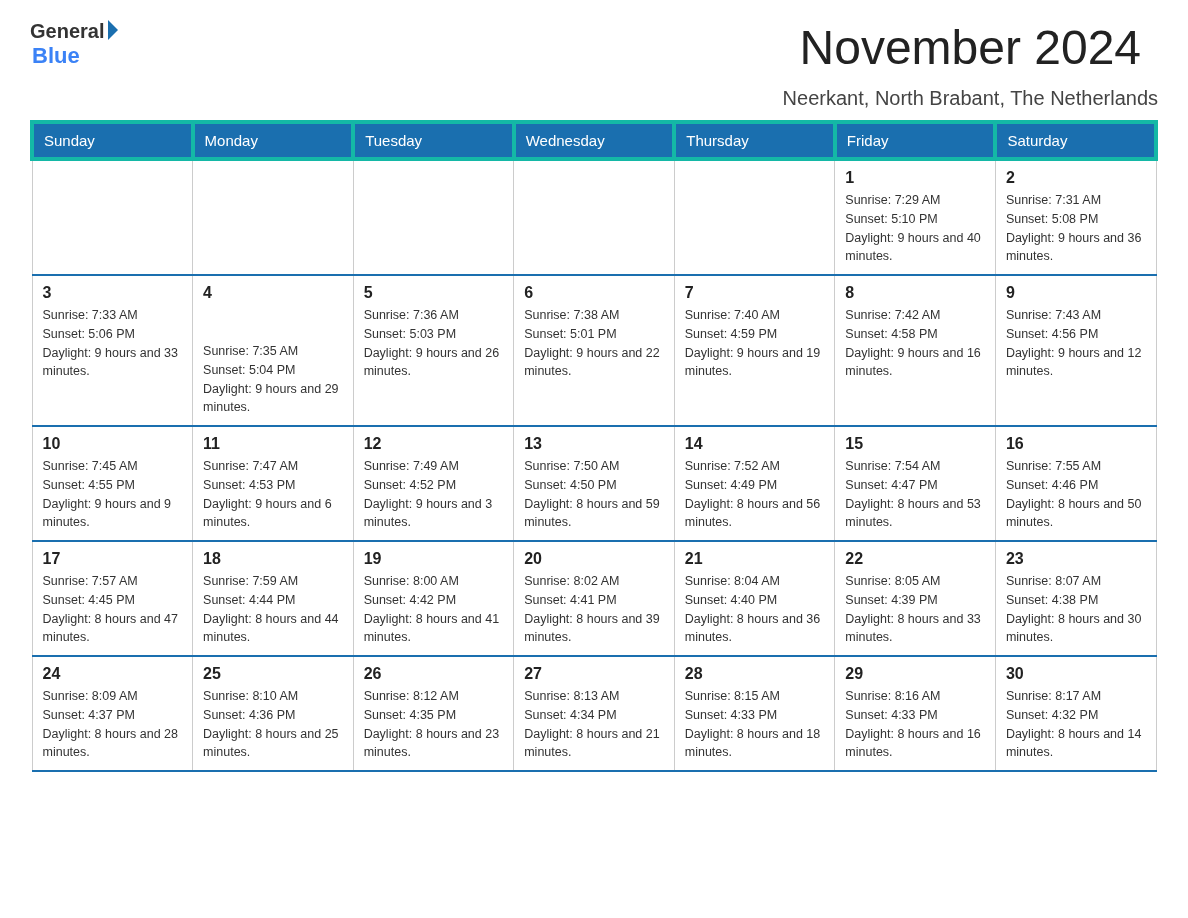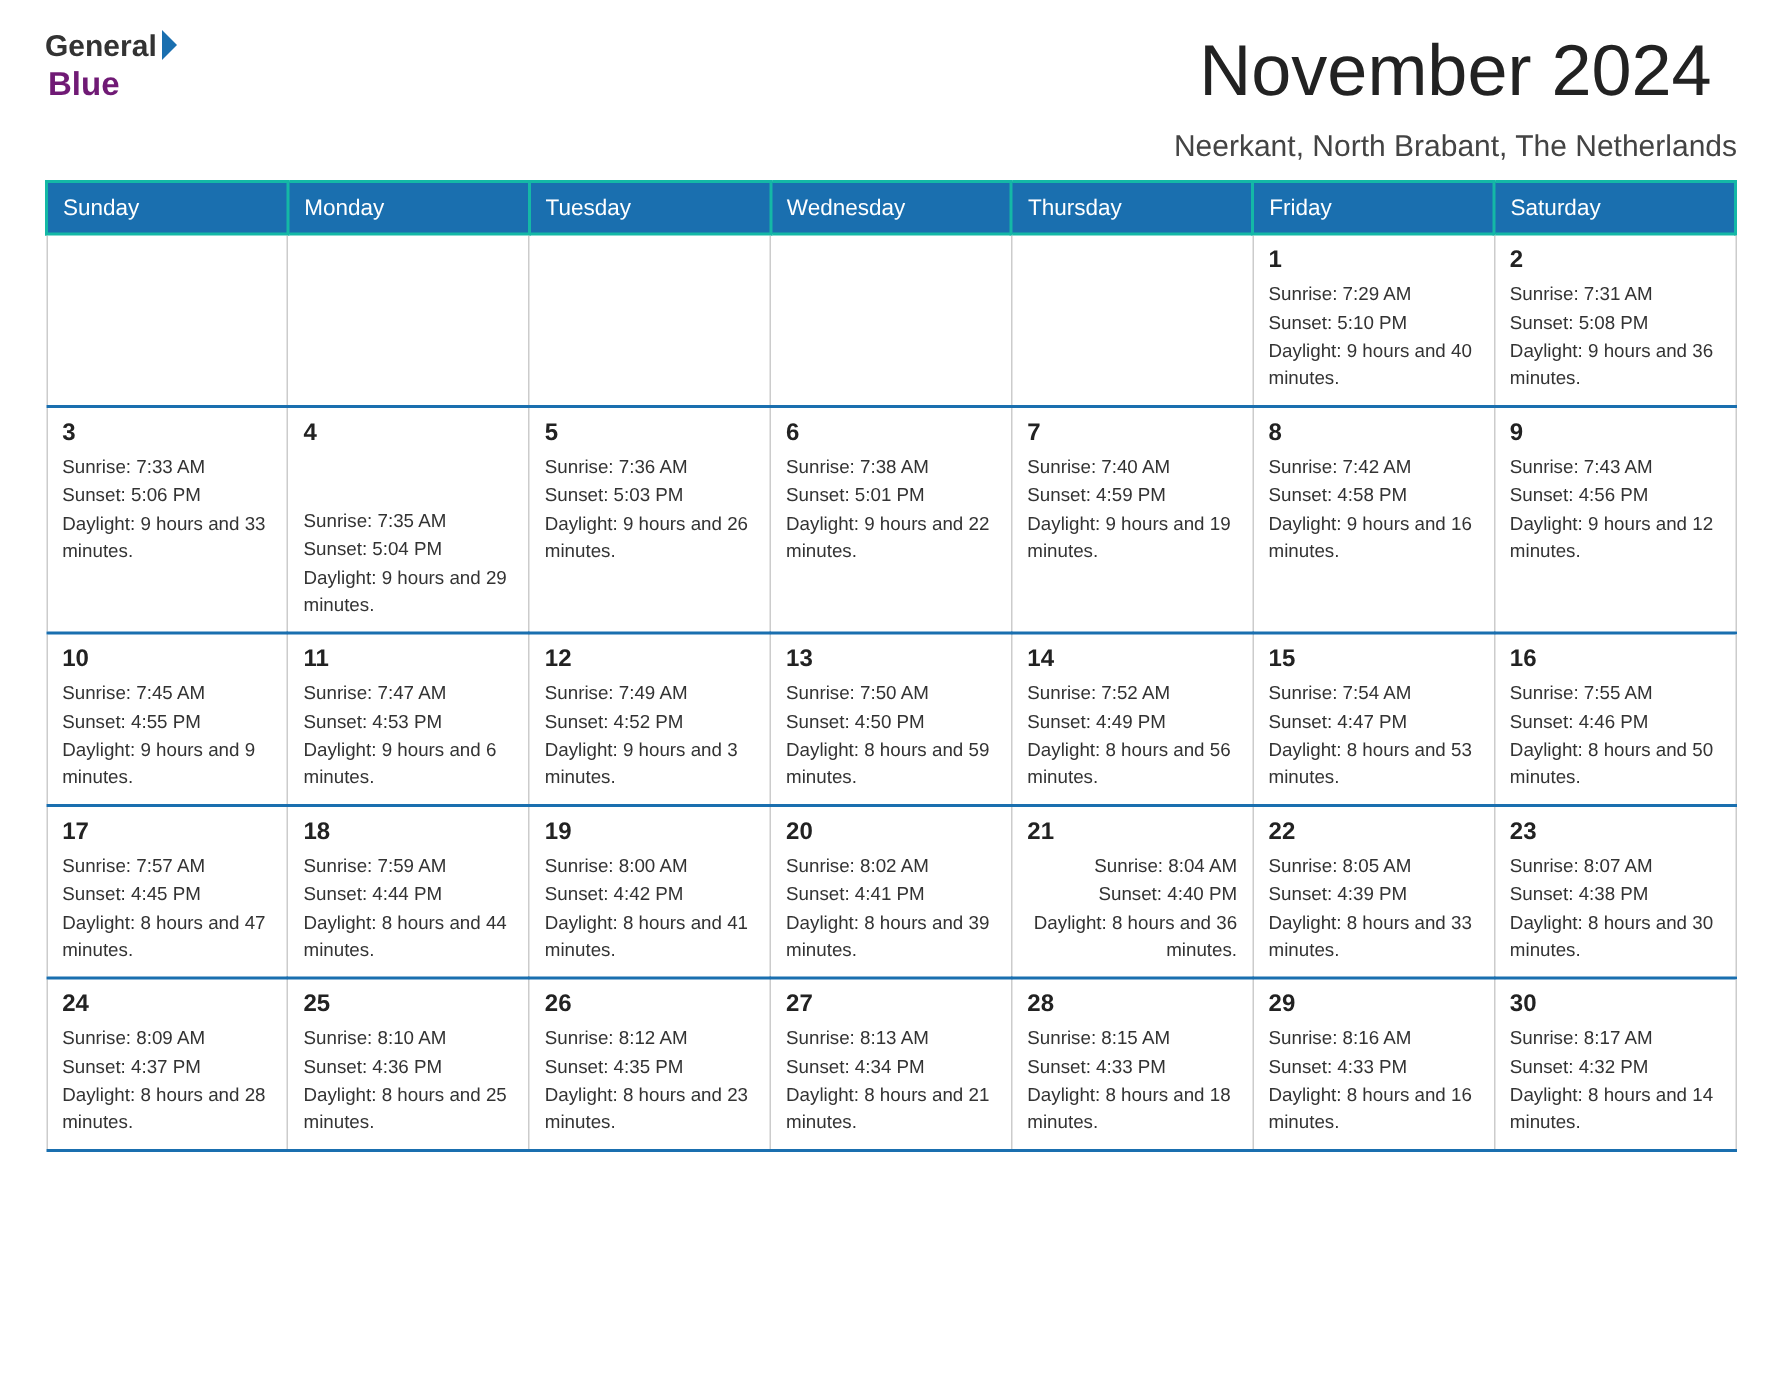--- a/index.html
+++ b/index.html
@@ -34,21 +34,21 @@
       border-left: 10px solid #1a6faf;
       border-top: 10px solid transparent;
       border-bottom: 10px solid transparent;
       display: inline-block;
       margin-left: 2px;
       margin-top: -4px;
     }
     .logo-line2 {
       font-size: 22px;
       font-weight: bold;
-      color: #701a75;
+      color: #3b82f6;
       margin-left: 2px;
     }
     .title-area {
       text-align: right;
     }
     .month-title {
       font-size: 48px;
       font-weight: normal;
       color: #222;
       text-align: center;
@@ -63,21 +63,21 @@
       border-collapse: collapse;
       margin-top: 10px;
     }
     .calendar thead th {
       background: #1a6faf;
       color: #fff;
       padding: 8px 10px;
       text-align: left;
       font-size: 15px;
       font-weight: normal;
-      border: 2px solid #14b8a6;
+      border: 4px solid #14b8a6;
     }
     .calendar tbody td {
       vertical-align: top;
       padding: 8px 10px;
       border: 1px solid #ccc;
       width: 14.28%;
       min-height: 100px;
       font-size: 13px;
       background: #fff;
     }
@@ -257,21 +257,21 @@
 Daylight: 8 hours and 41 minutes.</div>
         </td>
         <td>
           <span class="day-num">20</span>
           <div class="day-detail" style="white-space: pre-line;">Sunrise: 8:02 AM
 Sunset: 4:41 PM
 Daylight: 8 hours and 39 minutes.</div>
         </td>
         <td>
           <span class="day-num">21</span>
-          <div class="day-detail" style="white-space: pre-line; text-align: right;">Sunrise: 8:04 AM
+          <div class="day-detail" style="white-space: pre-line;">Sunrise: 8:04 AM
 Sunset: 4:40 PM
 Daylight: 8 hours and 36 minutes.</div>
         </td>
         <td>
           <span class="day-num">22</span>
           <div class="day-detail" style="white-space: pre-line;">Sunrise: 8:05 AM
 Sunset: 4:39 PM
 Daylight: 8 hours and 33 minutes.</div>
         </td>
         <td>

